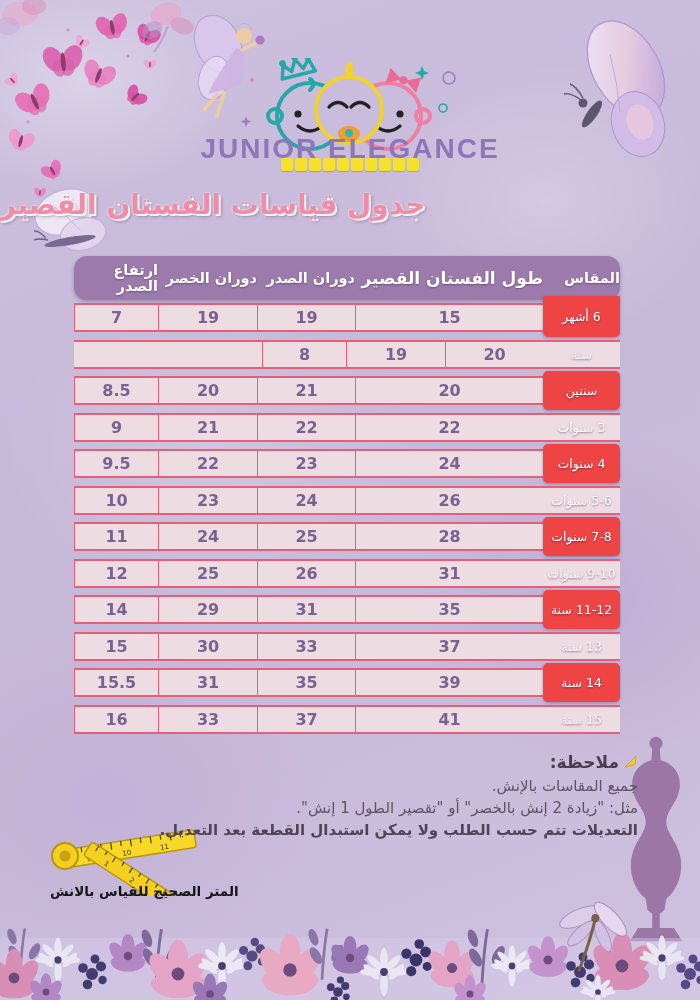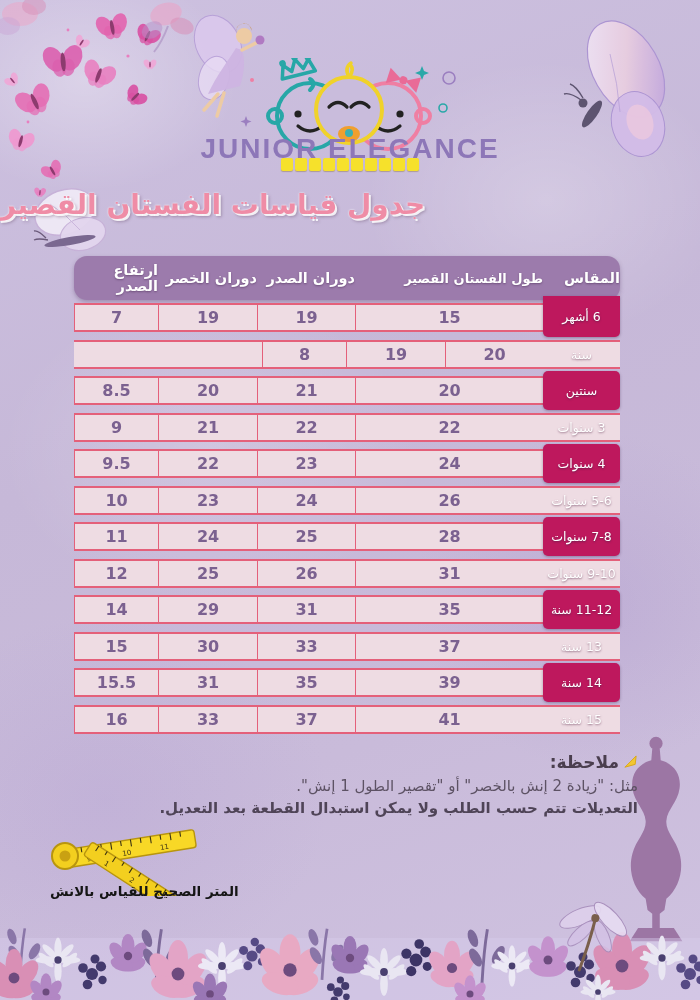--- a/index.html
+++ b/index.html
@@ -24,30 +24,30 @@
   
   .title{position:absolute;left:0;top:188px;width:100%;text-align:left;z-index:2;
     font-size:28px;font-weight:bold;color:#ef8ca6;
     text-shadow:0 0 2px #fff, 2px 2px 0 rgba(255,255,255,.85), 3px 3px 3px rgba(90,60,90,.35);}
   
   .size-table{position:absolute;left:74px;top:256px;width:546px;z-index:2;direction:rtl;}
   .thead{display:flex;height:44px;background:#9c7bac;border-radius:13px;
     box-shadow:0 2px 4px rgba(80,55,95,.35);align-items:center;}
   .th{color:#fff;font-weight:bold;font-size:14.5px;text-shadow:0 1px 2px rgba(70,40,80,.5);}
   .col-size{width:77px;} .col-length{width:188px;} .col-chest{width:98px;} .col-waist{width:99px;} .col-height{width:84px;}
-  .th.col-length{font-size:13px;}
+  .th.col-length{font-size:17px;}
   .tbody{margin-top:3px;}
   .row{position:relative;display:flex;height:29px;margin-bottom:7.5px;box-sizing:border-box;
     background:#eedce3;border-top:2px solid #e4607a;border-bottom:2px solid #e4607a;}
   .cell{display:flex;align-items:center;justify-content:center;box-sizing:border-box;
     border-left:1.5px solid #e4607a;font-size:16px;font-weight:bold;color:#7b6190;}
   .cell.size{border-left:none;font-weight:normal;}
   .size-inner{position:relative;z-index:3;width:77px;height:100%;display:flex;align-items:center;justify-content:center;
     color:#fff;font-size:12.5px;font-weight:500;text-shadow:0 1px 2px rgba(130,90,115,.8);}
-  .row.badged .size-inner{position:absolute;right:0;top:-7px;bottom:-7px;height:auto;background:#be185d;
+  .row.badged .size-inner{position:absolute;right:0;top:-7px;bottom:-7px;height:auto;background:#ef4444;
     border-radius:5px;box-shadow:0 1px 3px rgba(70,45,80,.4);text-shadow:0 1px 2px rgba(60,35,70,.6);}
   .row.first.badged .size-inner{top:-9px;border-radius:0 0 5px 5px;}
   
   .notes{position:absolute;right:62px;top:752px;width:560px;z-index:3;direction:rtl;text-align:right;}
   .notes-heading{font-size:17px;font-weight:bold;color:#4a3e4e;margin-bottom:3px;}
   .note-icon{display:inline-block;vertical-align:-2px;margin-left:4px;}
   .note-line{font-size:15px;line-height:22px;color:#5d5264;}
   .note-line.bold{font-weight:bold;color:#4f4457;}
   
   .tape-caption{position:absolute;left:50px;top:883px;z-index:3;font-size:13.5px;font-weight:bold;color:#151515;}
@@ -375,20 +375,21 @@
       </div>
   </div>
 
   <div class="notes">
     <div class="notes-heading">
       <svg class="note-icon" width="15" height="15" viewBox="0 0 16 16">
         <path d="M14,1 L13,10 L2,13 Z" fill="#f2c732" stroke="#d9a51a" stroke-width="1"></path>
       </svg><span>ملاحظة:</span>
     </div>
     <div id="note-lines">
+        <div class="note-line">جميع المقاسات بالإنش.</div>
         <div class="note-line">مثل:  "زيادة 2 إنش بالخصر" أو "تقصير الطول 1 إنش".</div>
         <div class="note-line bold">التعديلات تتم حسب الطلب ولا يمكن استبدال القطعة بعد التعديل.</div>
       </div>
   </div>
 
   <div class="tape-caption" dir="rtl">المتر الصحيح للقياس بالانش</div>
 
   <svg class="flowers" viewBox="0 0 700 92" preserveAspectRatio="none">
     <defs>
       <g id="fl5">

